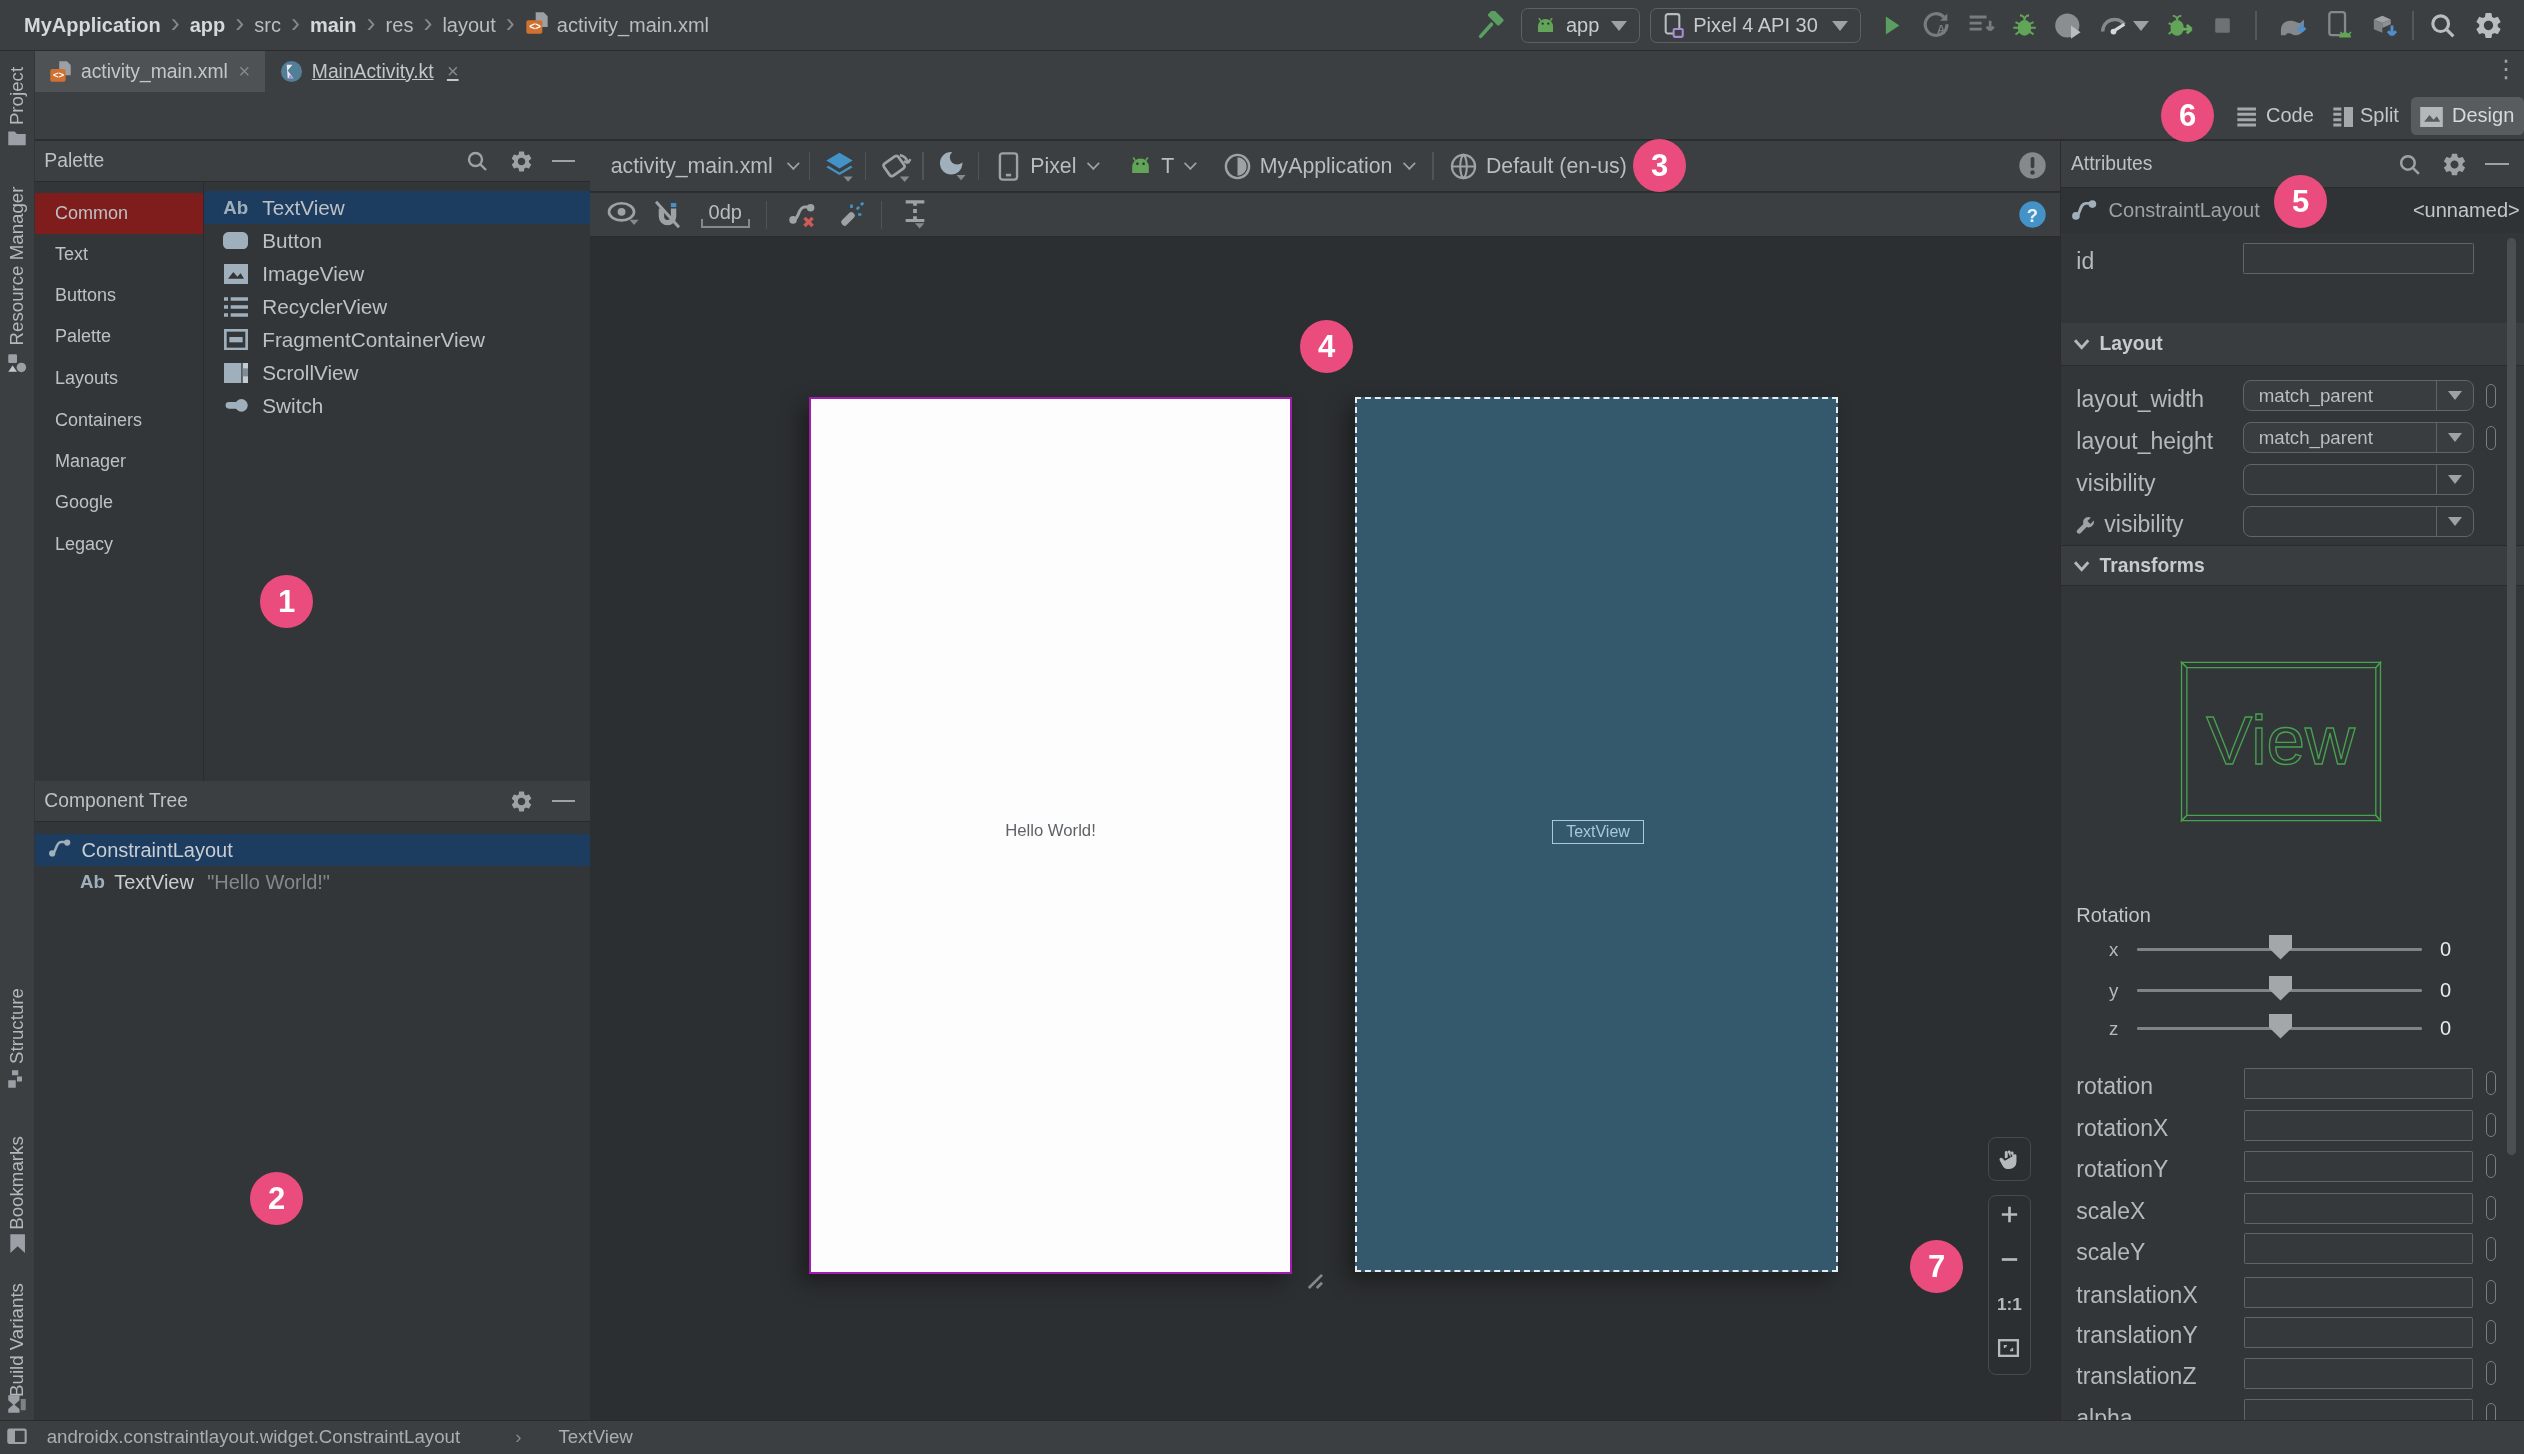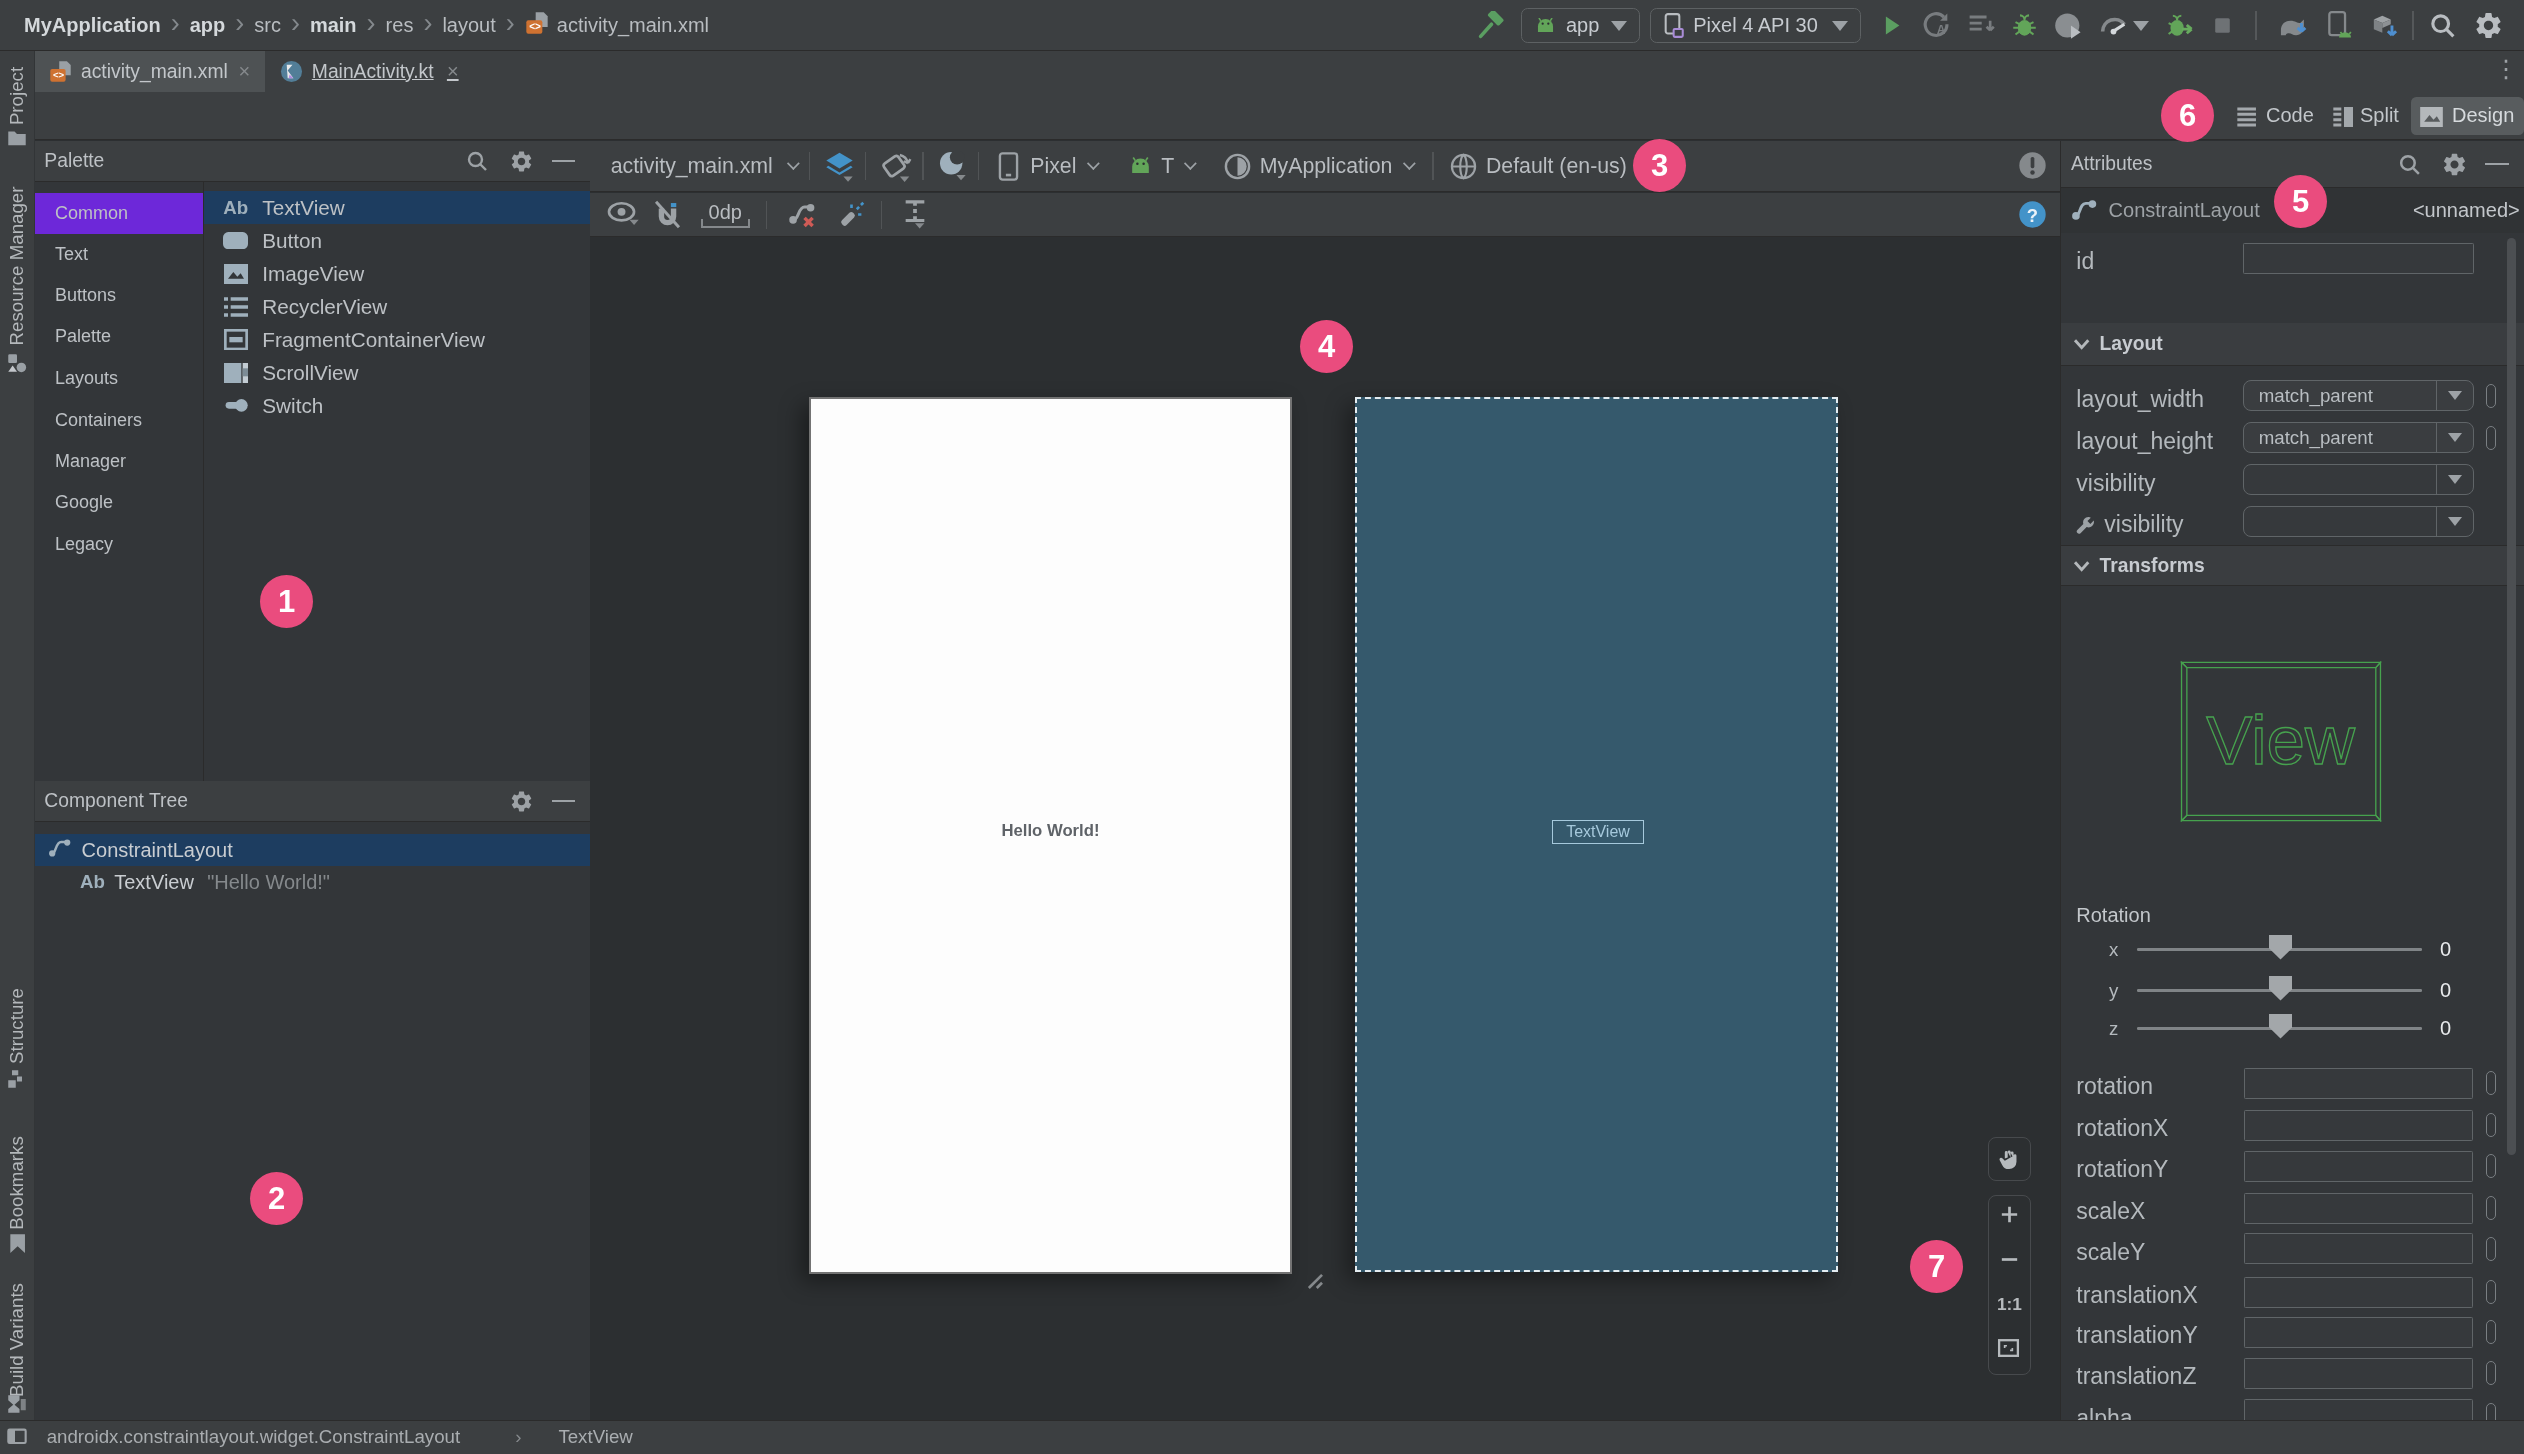--- a/index.html
+++ b/index.html
@@ -208,21 +208,21 @@
             <circle cx="10.5" cy="10.5" r="6.5" stroke="#9da2a6" stroke-width="2.4" fill="none"></circle>
             <path d="M15.5 15.5 21 21" stroke="#9da2a6" stroke-width="2.4"></path>
           </svg>
         <svg width="25" height="25" viewBox="0 0 24 24" style="margin-right:18.7px;">
             <path fill="#9da2a6" d="M19.14 12.94c.04-.3.06-.61.06-.94 0-.32-.02-.64-.07-.94l2.03-1.58c.18-.14.23-.41.12-.61l-1.92-3.32c-.12-.22-.37-.29-.59-.22l-2.39.96c-.5-.38-1.03-.7-1.62-.94l-.36-2.54c-.04-.24-.24-.41-.48-.41h-3.84c-.24 0-.43.17-.47.41l-.36 2.54c-.59.24-1.13.57-1.62.94l-2.39-.96c-.22-.08-.47 0-.59.22L2.74 8.87c-.12.21-.08.47.12.61l2.03 1.58c-.05.3-.09.63-.09.94s.02.64.07.94l-2.03 1.58c-.18.14-.23.41-.12.61l1.92 3.32c.12.22.37.29.59.22l2.39-.96c.5.38 1.03.7 1.62.94l.36 2.54c.05.24.24.41.48.41h3.84c.24 0 .44-.17.47-.41l.36-2.54c.59-.24 1.13-.56 1.62-.94l2.39.96c.22.08.47 0 .59-.22l1.92-3.32c.12-.22.07-.47-.12-.61l-2.01-1.58zM12 15.6c-1.98 0-3.6-1.62-3.6-3.6s1.62-3.6 3.6-3.6 3.6 1.62 3.6 3.6-1.62 3.6-3.6 3.6z"></path>
           </svg>
         <span style="width:23px;height:2.7px;background:#9da2a6;margin-right:14.7px;"></span>
       </span>
     </div>
     <div class="abs" style="left:0;top:41px;width:169px;height:599px;border-right:1.3px solid #2b2b2b;padding-top:11.3px;color:#bdc1c5;font-size:18px;">
-      <div style="height:41px;display:flex;align-items:center;padding-left:20px;background:#6d28d9;">Common</div>
+      <div style="height:41px;display:flex;align-items:center;padding-left:20px;background:#7f1d1d;">Common</div>
       <div style="height:41px;display:flex;align-items:center;padding-left:20px;">Text</div>
       <div style="height:41px;display:flex;align-items:center;padding-left:20px;">Buttons</div>
       <div style="height:41px;display:flex;align-items:center;padding-left:20px;">Palette</div>
       <div style="height:42px;display:flex;align-items:center;padding-left:20px;">Layouts</div>
       <div style="height:42px;display:flex;align-items:center;padding-left:20px;">Containers</div>
       <div style="height:40px;display:flex;align-items:center;padding-left:20px;">Manager</div>
       <div style="height:42px;display:flex;align-items:center;padding-left:20px;">Google</div>
       <div style="height:43px;display:flex;align-items:center;padding-left:20px;">Legacy</div>
     </div>
     <div class="abs" style="left:169px;top:41px;width:386px;height:599px;padding-top:9.3px;color:#bdc1c5;font-size:20.7px;">
@@ -398,21 +398,21 @@
             <path d="M9 2v14" stroke="#9da2a6" stroke-width="2.8" stroke-dasharray="3 2.4"></path>
             <path d="M12 18h7l-3.5 4z" fill="#85898c" transform="translate(-3,0)"></path>
           </svg>
         </span>
       <span style="position:absolute;left:1428px;top:7.3px;"><svg width="29" height="29" viewBox="0 0 22 22">
             <circle cx="11" cy="11" r="10" fill="#4393c9"></circle>
             <text x="11" y="16.4" font-size="14" font-weight="bold" fill="#eaf2f8" text-anchor="middle" font-family="Liberation Sans">?</text>
           </svg></span>
     </div>
 
-    <div class="abs" style="left:219px;top:256px;width:483px;height:877px;background:#fdfdfd;border:2px solid #737373;box-shadow:-8px 8px 20px rgba(0,0,0,0.38);font-weight:bold;">
+    <div class="abs" style="left:219px;top:256px;width:483px;height:877px;background:#fdfdfd;border:2px solid #a21caf;box-shadow:-8px 8px 20px rgba(0,0,0,0.38);">
       <div style="position:absolute;left:0;right:0;top:422px;text-align:center;color:#5f6368;font-size:16.7px;">Hello World!</div>
     </div>
     <div class="abs" style="left:765px;top:256px;width:483px;height:875px;background:#35596c;border:2px dashed #e4edf2;box-shadow:-8px 8px 20px rgba(0,0,0,0.38);">
       <div style="position:absolute;left:195px;top:421px;width:92px;height:24px;border:1.3px solid #a6c9dc;display:flex;align-items:center;justify-content:center;color:#a6c9dc;font-size:16px;">TextView</div>
     </div>
     <svg class="abs" style="left:703px;top:1118px;" width="33" height="33" viewBox="0 0 25 25">
         <path d="M12 22 22 12M18 22l4-4" stroke="#85898c" stroke-width="2"></path>
       </svg>
 
     <div class="abs" style="left:1398px;top:996px;width:43px;height:44px;border:1.3px solid #474a4d;border-radius:8px;display:flex;align-items:center;justify-content:center;">

